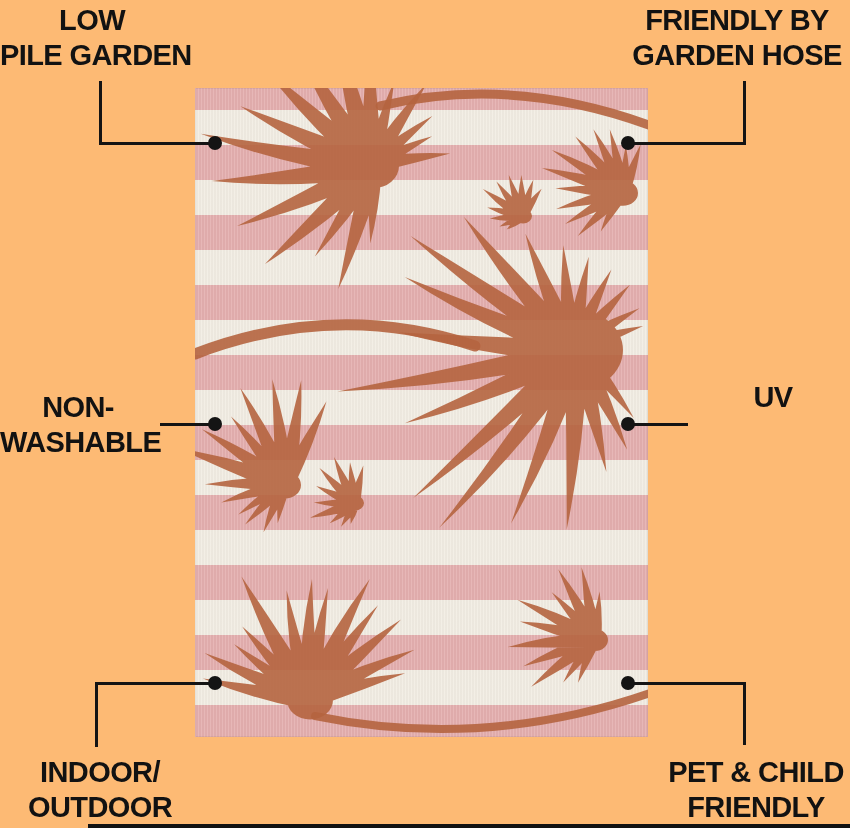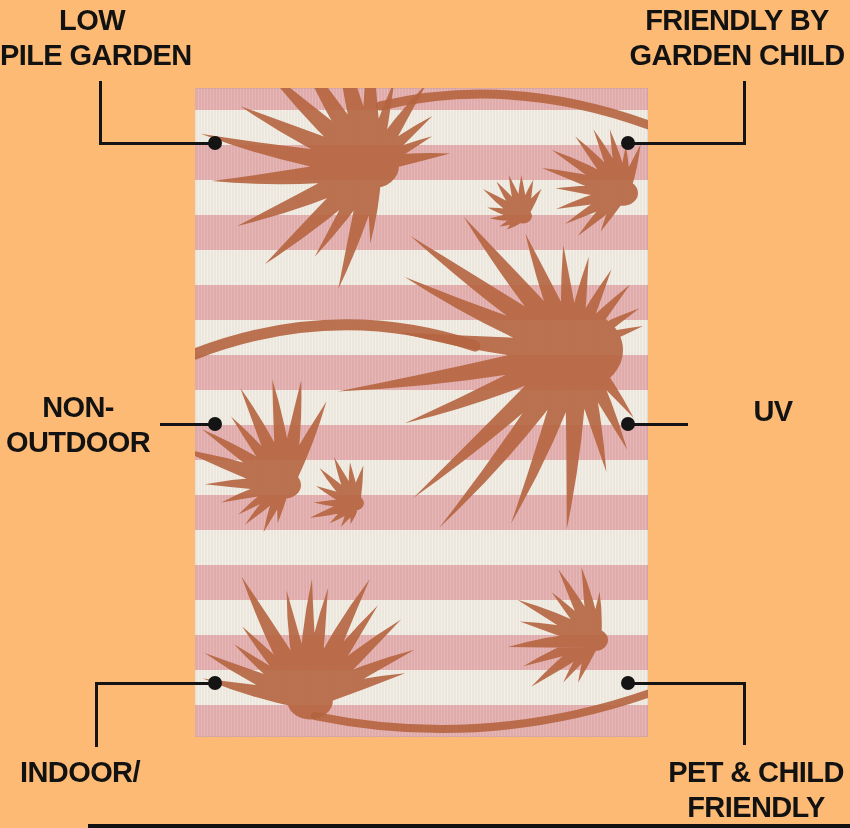--- a/index.html
+++ b/index.html
@@ -17,22 +17,22 @@
     font-size:29px;
     line-height:35px;
     letter-spacing:-0.6px;
     color:#121212;
     white-space:nowrap;
   }
   .label span{display:block;}
   .label-low{left:0px;top:3px;width:184px;}
   .label-washable{left:625px;top:3px;width:224px;}
   .label-non{left:0px;top:390px;width:156px;}
-  .label-uv{left:695px;top:394px;width:156px;text-align:center;}
-  .label-indoor{left:0px;top:755px;width:160px;}
+  .label-uv{left:695px;top:380px;width:156px;text-align:center;}
+  .label-indoor{left:0px;top:755px;width:160px;padding-left:20px;}
   .label-pet{left:645px;top:755px;width:222px;}
   #rug{
     position:absolute;
     left:195px;top:88px;width:453px;height:649px;
     background-color:#F2EDE3;
     background-image:
       repeating-linear-gradient(90deg, rgba(255,255,255,0.10) 0 1px, rgba(0,0,0,0.022) 1px 3px),
       repeating-linear-gradient(180deg, #E4AFAF 0 35px, #F2EDE3 35px 70px);
     background-position:0 0, 0 -13px;
     box-shadow: inset 0 0 0 1px rgba(0,0,0,0.05);
@@ -82,34 +82,35 @@
       <div class="cl-dot" style="left: 621px; top: 676px; background: rgb(20, 20, 20);"></div>
     </div>
 
   <div class="label label-low">
     <span>LOW</span>
     <span>PILE GARDEN</span>
   </div>
 
   <div class="label label-washable">
     <span>FRIENDLY BY</span>
-    <span>GARDEN CHILD</span>
+    <span>GARDEN HOSE</span>
   </div>
 
   <div class="label label-non">
     <span>NON-</span>
-    <span>OUTDOOR</span>
+    <span>WASHABLE</span>
   </div>
 
   <div class="label label-uv">
     <span>UV</span>
   </div>
 
   <div class="label label-indoor">
     <span>INDOOR/</span>
+    <span>OUTDOOR</span>
   </div>
 
   <div class="label label-pet">
     <span>PET &amp; CHILD</span>
     <span>FRIENDLY</span>
   </div>
 
   <div id="bottom-bar" style="background: rgb(18, 18, 18);"></div>
 </div>
 

